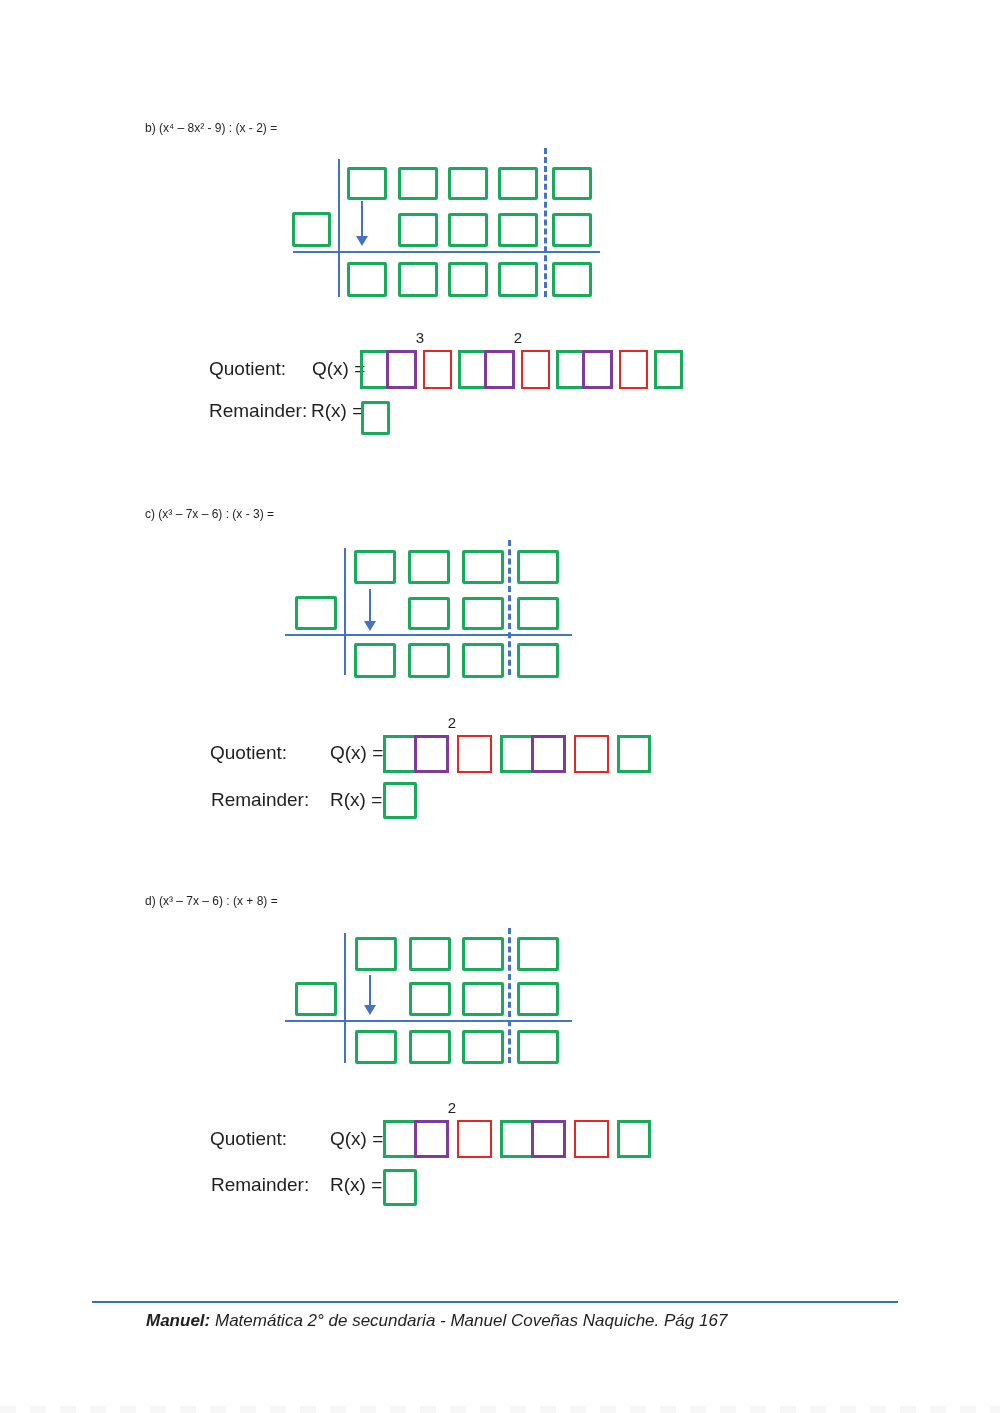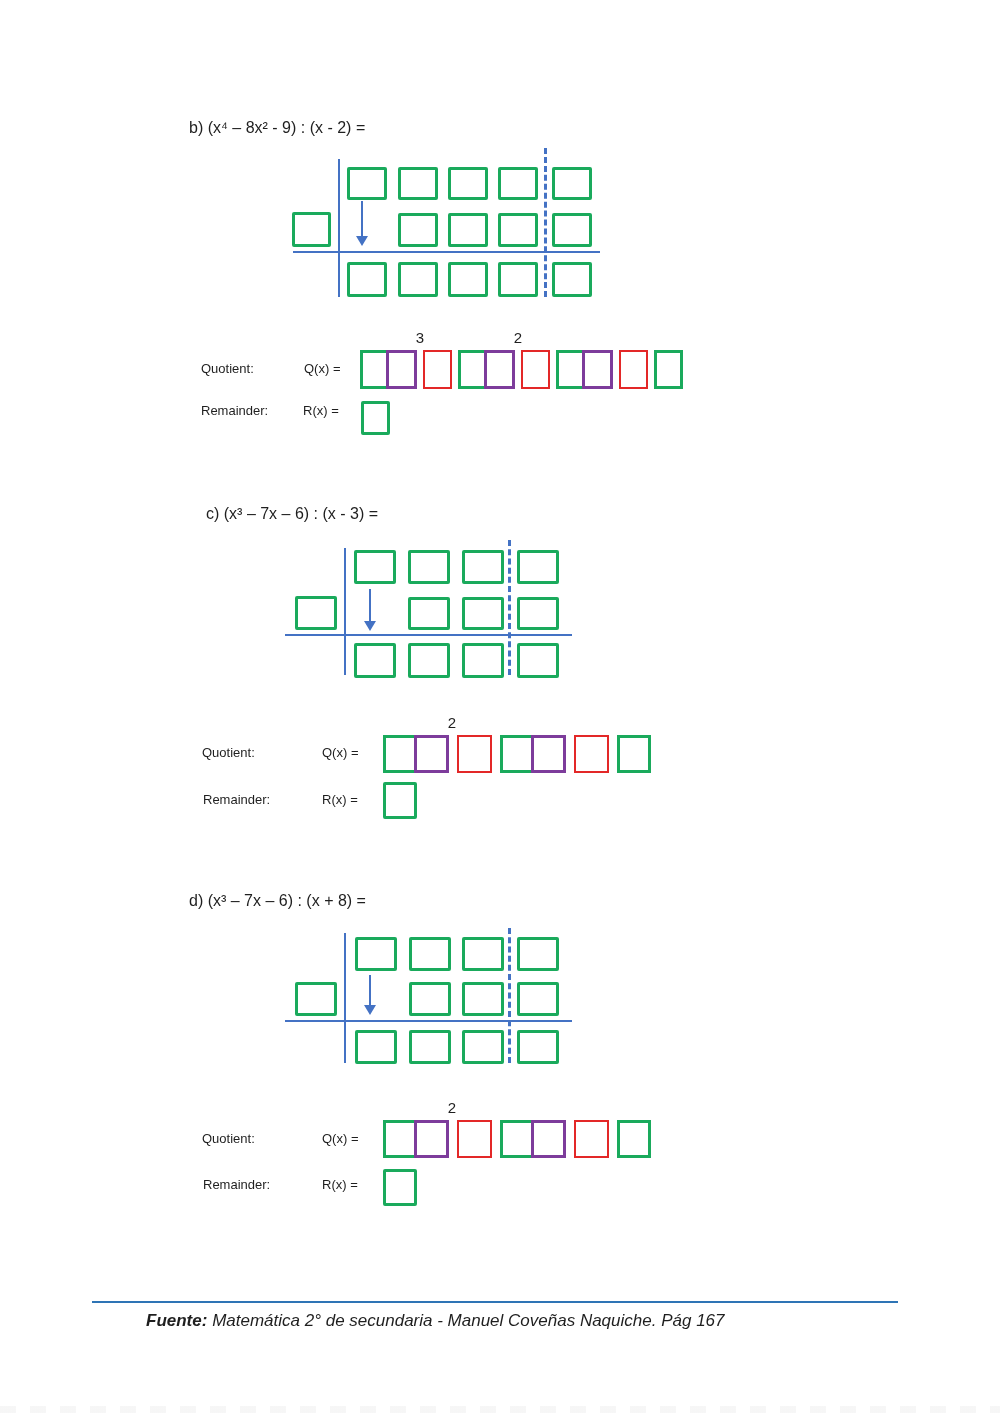--- a/index.html
+++ b/index.html
@@ -5,22 +5,22 @@
   :root{
     --green:#1aaa5c; --purple:#7d3c9b; --red:#e32828; --blue:#4472c4;
     --footer-line:#2e74b5; --text:#1f1f1f;
   }
   html,body{margin:0;padding:0;background:#ffffff;}
   #page{
     position:relative; width:1000px; height:1413px; background:#ffffff;
     font-family:"Liberation Sans","DejaVu Sans",sans-serif; color:var(--text);
     overflow:hidden; margin:0 auto;
   }
-  .ptitle{position:absolute; font-size:16px; line-height:28px; white-space:nowrap;margin-left:44px;}
-  .lab{position:absolute; font-size:13px; line-height:24px; white-space:nowrap;}
+  .ptitle{position:absolute; font-size:12px; line-height:28px; white-space:nowrap;}
+  .lab{position:absolute; font-size:19px; line-height:24px; white-space:nowrap;margin-left:8px;}
   
   .gbox{position:absolute; box-sizing:border-box; border:3px solid var(--green); border-radius:2px; background:transparent;}
   .vline{position:absolute; width:2px; background:var(--blue);}
   .hline{position:absolute; height:2px; background:var(--blue);}
   .dashline{position:absolute; width:0; border-left:3px dashed var(--blue);}
   .arrow{position:absolute; width:12px;}
   .arrow .shaft{position:absolute; left:5px; top:0; width:2px; background:var(--blue);}
   .arrow .head{position:absolute; left:0; bottom:0; width:0; height:0;
     border-left:6px solid transparent; border-right:6px solid transparent; border-top:10px solid var(--blue);}
   
@@ -108,21 +108,21 @@
         <div class="qbox qred"></div>
         <div class="qbox qgreen"></div>
       </div>
 
     <div class="lab" style="left:201px; top:399px;">Remainder:</div>
     <div class="lab" style="left:303px; top:399px;">R(x) =</div>
     <div class="rembox" style="left:361px; top:401px; width:29px; height:34px;"></div>
   </section>
 
   <section>
-    <div class="ptitle" style="left:162px; top:500px;">c) (x³ – 7x – 6) : (x - 3) =</div>
+    <div class="ptitle" style="left:145px; top:500px;">c) (x³ – 7x – 6) : (x - 3) =</div>
 
     <div>
       <div class="dashline" style="left:508px; top:540px; height:135px;"></div>
       <div class="vline" style="left:344px; top:548px; height:127px;"></div>
       <div class="hline" style="left:285px; top:634px; width:287px;"></div>
 
       <div class="arrow" style="left:364px; top:589px; height:42px;">
         <span class="shaft" style="height:33px;"></span>
         <span class="head"></span>
       </div>
@@ -214,19 +214,19 @@
       </div>
 
     <div class="lab" style="left:203px; top:1173px;">Remainder:</div>
     <div class="lab" style="left:322px; top:1173px;">R(x) =</div>
     <div class="rembox" style="left:383px; top:1169px; width:34px; height:37px;"></div>
   </section>
 
   <footer>
     <div class="footer-line" style="left:92px; top:1301px; width:806px;"></div>
     <div class="footer-text" style="left:146px; top:1310px;">
-      <span class="src-label">Fuente:</span>
+      <span class="src-label">Manuel:</span>
       <span>Matemática 2° de secundaria - Manuel Coveñas Naquiche. Pág 167</span>
     </div>
   </footer>
 
   <div class="edge-artifact"></div>
 </div>
 
 </body></html>

